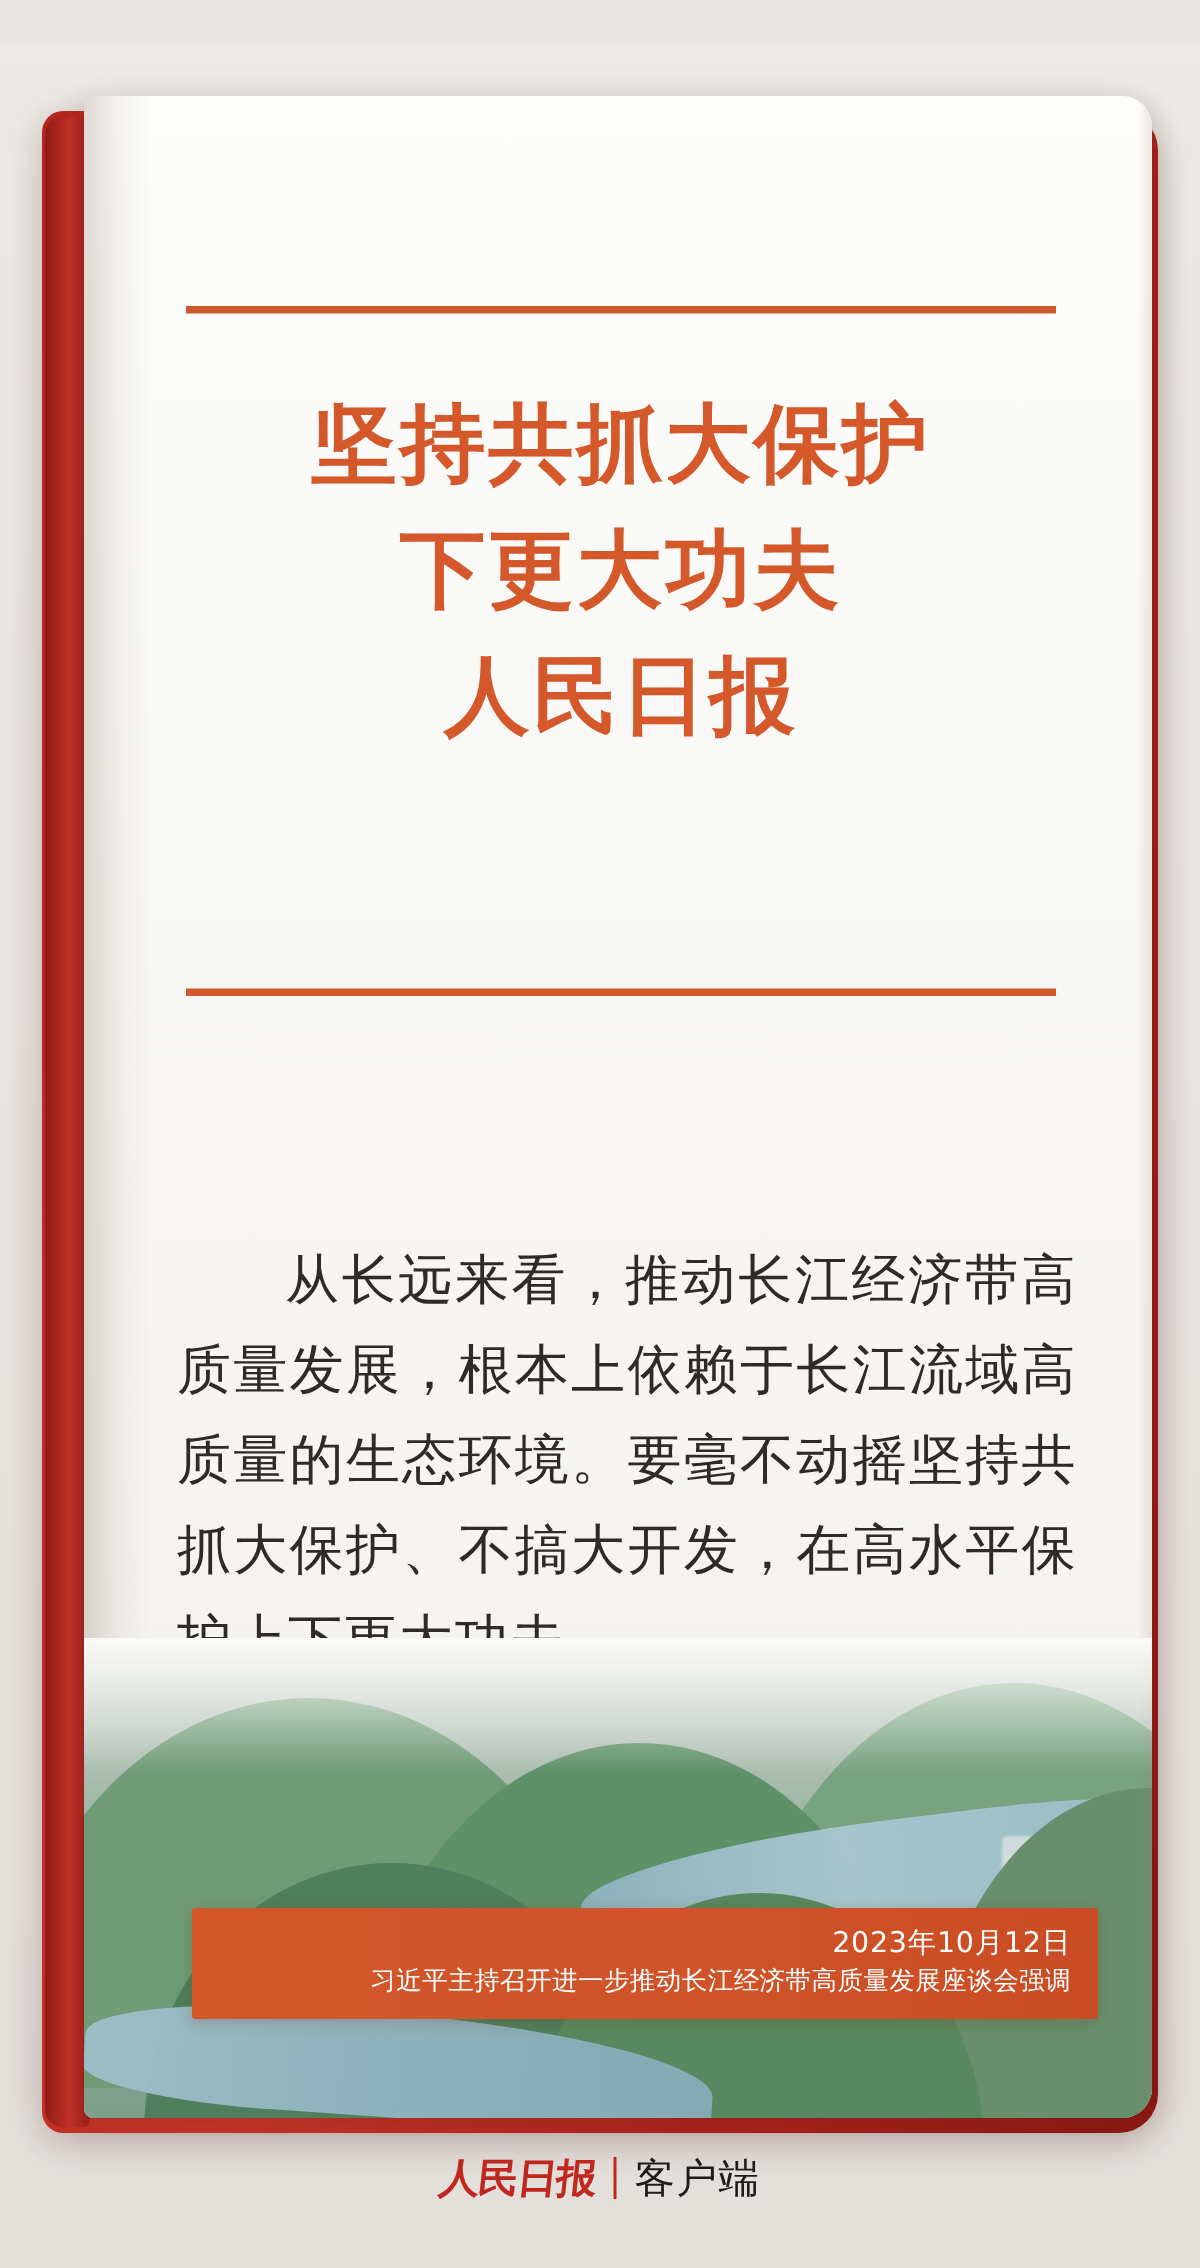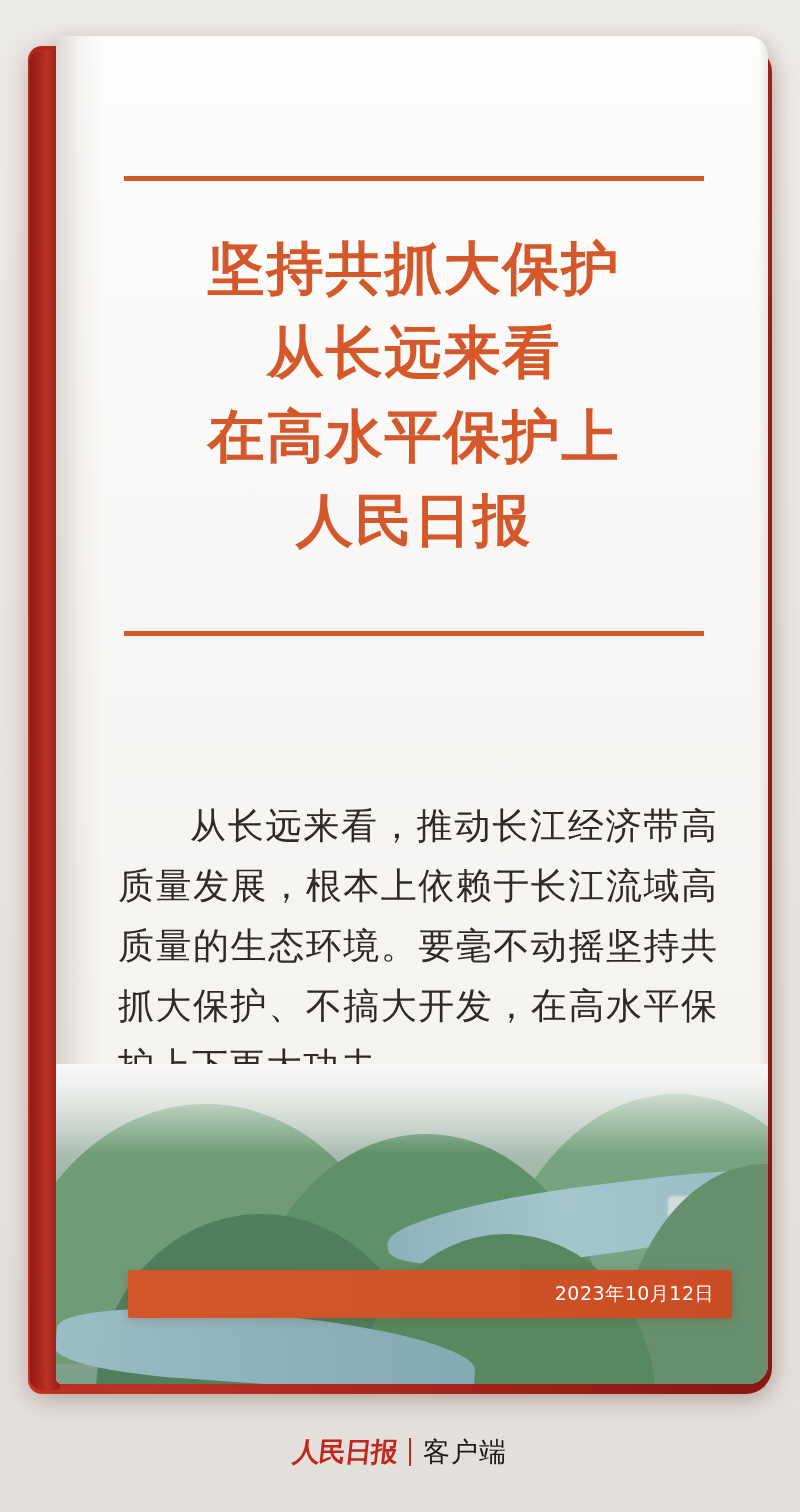--- a/index.html
+++ b/index.html
@@ -13,20 +13,21 @@
     font-family: "Liberation Sans", sans-serif;
     overflow: hidden;
     position: relative;
   }
 
   
   .page {
     position: absolute;
     inset: 0;
     background: linear-gradient(180deg, #eceae7 0%, #e7e4e0 60%, #e3e0dc 100%);
+    margin-top: 28px;
   }
 
   
   .notebook {
     position: absolute;
     left: 22px;
     top: 28px;
     width: 756px;
     height: 1370px;
   }
@@ -258,22 +259,21 @@
 
     <div class="book-cover"></div>
     <div class="book-cover-edge"></div>
 
     <div class="page-sheet">
 
       <div class="rule rule-top"></div>
 
       <div class="headline">
         <div>坚持共抓大保护</div>
-        <div>从长远来看</div>
-        <div>在高水平保护上</div>
+        <div>下更大功夫</div>
         <div>人民日报</div>
       </div>
 
       <div class="rule rule-bottom"></div>
 
       <div class="body-text">从长远来看，推动长江经济带高质量发展，根本上依赖于长江流域高质量的生态环境。要毫不动摇坚持共抓大保护、不搞大开发，在高水平保护上下更大功夫。</div>
 
       <div class="photo">
         <div class="photo-sky"></div>
         <div class="hill h3"></div>
@@ -284,20 +284,21 @@
         <div class="hill h4"></div>
         <div class="river river-arm"></div>
         <div class="hill h5"></div>
         <div class="hill h6"></div>
         <div class="river river-lower"></div>
         <div class="photo-fade"></div>
       </div>
 
       <div class="caption">
         <div class="caption-date">2023年10月12日</div>
+        <div class="caption-sub">习近平主持召开进一步推动长江经济带高质量发展座谈会强调</div>
       </div>
 
     </div>
   </div>
 
   <div class="footer">
     <span class="logo-mark">人民日报</span>
     <span class="logo-divider"></span>
     <span class="logo-text">客户端</span>
   </div>

